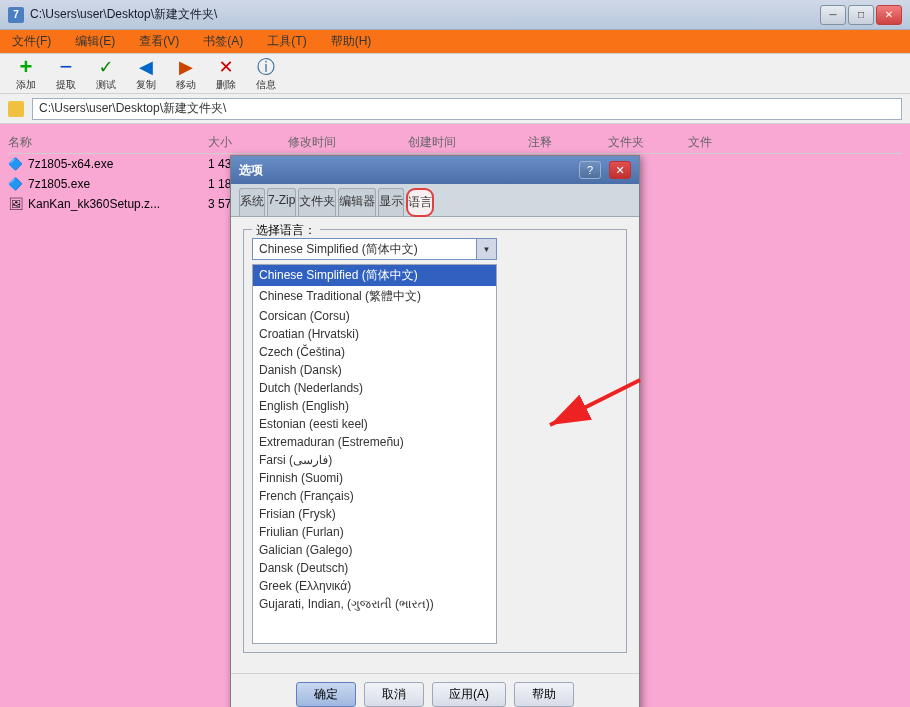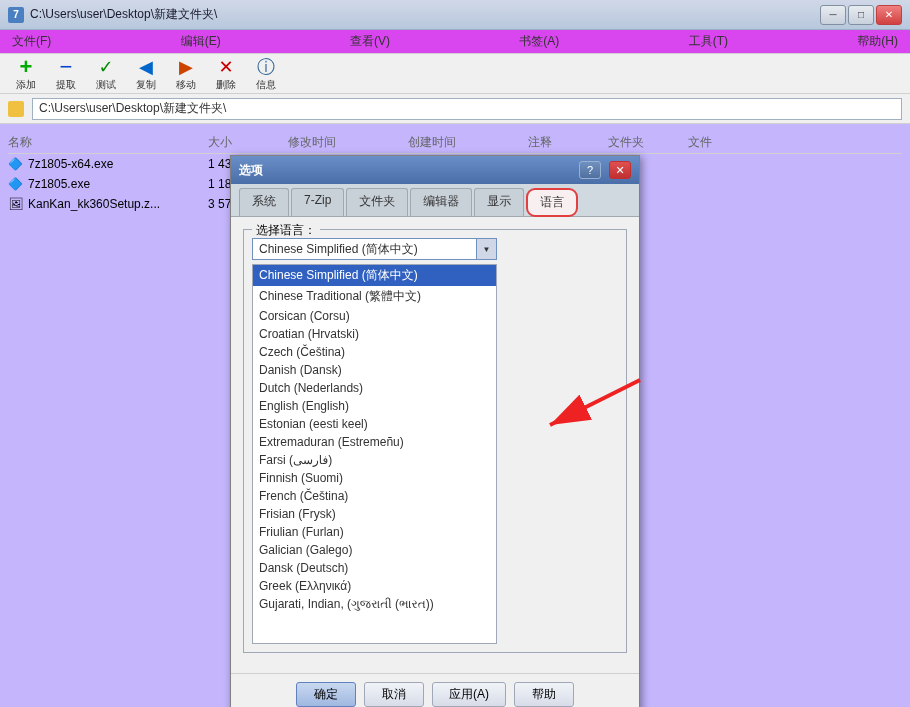--- a/index.html
+++ b/index.html
@@ -53,27 +53,26 @@
       display: flex; align-items: center; justify-content: center;
       font-size: 10px;
       cursor: pointer;
       background: linear-gradient(to bottom, #e8ecf0, #c8d0dc);
       color: #333;
     }
     .title-btn.close { background: linear-gradient(to bottom, #f08080, #d04040); color: white; border-color: #c04040; }
 
     .menu-bar {
       height: 24px;
-      background: #d946ef;
+      background: #f97316;
       display: flex;
       align-items: center;
       padding: 0 8px;
       gap: 16px;
       border-bottom: 1px solid #d0d0d0;
-      justify-content: space-between;
     }
     .menu-item {
       font-size: 12px;
       color: #333;
       cursor: pointer;
       padding: 2px 4px;
     }
 
     .toolbar {
       height: 40px;
@@ -117,21 +116,21 @@
       border: 1px solid #a0b0c0;
       background: white;
       padding: 0 6px;
       font-size: 12px;
       color: #333;
     }
 
     .content-area {
       flex: 1;
       display: flex;
-      background: #c4b5fd;
+      background: #f9a8d4;
     }
 
     .file-list {
       flex: 1;
       padding: 8px;
     }
 
     .file-list-header {
       display: flex;
       border-bottom: 1px solid #d0d0d0;
@@ -204,21 +203,21 @@
     }
 
     .dialog-tabs {
       display: flex;
       padding: 4px 8px 0;
       gap: 2px;
       background: #d0d8e0;
       border-bottom: 1px solid #a0a8b0;
     }
     .dialog-tab {
-      padding: 4px 12px;
+      padding: 4px 0;
       font-size: 12px;
       cursor: pointer;
       background: #c8d0d8;
       border: 1px solid #a0a8b0;
       border-bottom: none;
       border-radius: 3px 3px 0 0;
       color: #333;
     }
     .dialog-tab.active {
       background: #f0f0f0;
@@ -465,21 +464,21 @@
         <div class="dropdown-item">Corsican (Corsu)</div>
         <div class="dropdown-item">Croatian (Hrvatski)</div>
         <div class="dropdown-item">Czech (Čeština)</div>
         <div class="dropdown-item">Danish (Dansk)</div>
         <div class="dropdown-item">Dutch (Nederlands)</div>
         <div class="dropdown-item">English (English)</div>
         <div class="dropdown-item">Estonian (eesti keel)</div>
         <div class="dropdown-item">Extremaduran (Estremeñu)</div>
         <div class="dropdown-item">Farsi (فارسی)</div>
         <div class="dropdown-item">Finnish (Suomi)</div>
-        <div class="dropdown-item">French (Čeština)</div>
+        <div class="dropdown-item">French (Français)</div>
         <div class="dropdown-item">Frisian (Frysk)</div>
         <div class="dropdown-item">Friulian (Furlan)</div>
         <div class="dropdown-item">Galician (Galego)</div>
         <div class="dropdown-item">Dansk (Deutsch)</div>
         <div class="dropdown-item">Greek (Ελληνικά)</div>
         <div class="dropdown-item">Gujarati, Indian, (ગુજરાતી (ભારત))</div>
 
       </div>
     </div>
   </div>

